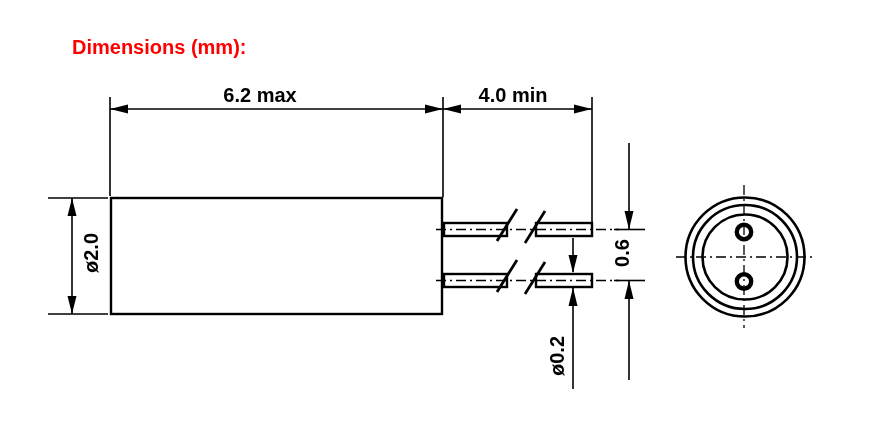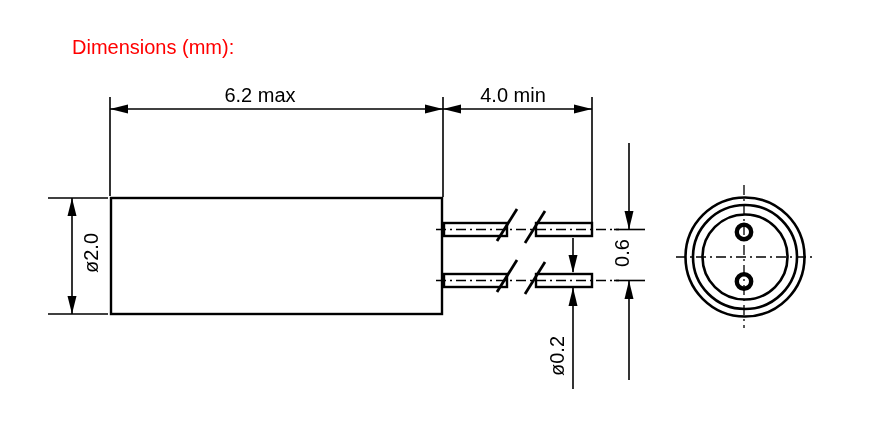--- a/index.html
+++ b/index.html
@@ -3,20 +3,21 @@
 <meta charset="utf-8">
 <style>
   html, body { margin: 0; padding: 0; background: #ffffff; }
   .canvas {
     position: relative;
     width: 870px;
     height: 441px;
     background: #ffffff;
     font-family: "Liberation Sans", sans-serif;
     overflow: hidden;
+    font-weight: bold;
   }
   svg text {
     font-family: "Liberation Sans", sans-serif;
     font-size: 20px;
     fill: #000000;
   }
   svg text.title-text { fill: #ff0000; }
   .thin   { stroke: #000000; stroke-width: 1.6; fill: none; }
   .thick  { stroke: #000000; stroke-width: 2.6; fill: none; }
   .lead   { stroke: #000000; stroke-width: 2.4; fill: #ffffff; }

